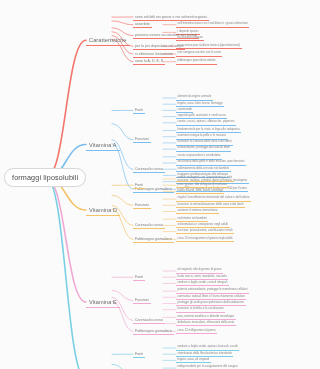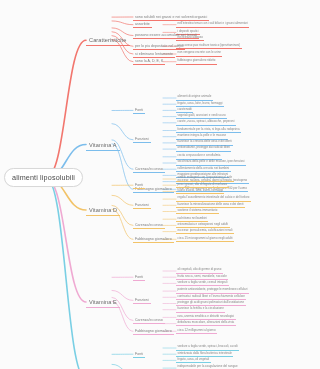--- a/index.html
+++ b/index.html
@@ -144,21 +144,21 @@
       <path d="M112,364.34999999999997 C122.5,364.34999999999997 122.5,374.29999999999995 133,374.29999999999995" fill="none" stroke="#79cfe4" stroke-width="0.7" stroke-linecap="round"></path>
       <path d="M163,388.19999999999993 C169.5,388.19999999999993 169.5,388.19999999999993 176,388.19999999999993" fill="none" stroke="#79cfe4" stroke-width="0.55" stroke-linecap="round"></path>
       <path d="M163,394.3999999999999 C169.5,394.3999999999999 169.5,394.3999999999999 176,394.3999999999999" fill="none" stroke="#79cfe4" stroke-width="0.55" stroke-linecap="round"></path>
       <path d="M163,400.5999999999999 C169.5,400.5999999999999 169.5,400.5999999999999 176,400.5999999999999" fill="none" stroke="#79cfe4" stroke-width="0.55" stroke-linecap="round"></path>
       <path d="M112,374.4 C122.5,374.4 122.5,394.3999999999999 133,394.3999999999999" fill="none" stroke="#79cfe4" stroke-width="0.7" stroke-linecap="round"></path>
       <path d="M163,408.2999999999999 C169.5,408.2999999999999 169.5,408.2999999999999 176,408.2999999999999" fill="none" stroke="#79cfe4" stroke-width="0.55" stroke-linecap="round"></path>
       <path d="M112,378.24999999999994 C122.5,378.24999999999994 122.5,408.2999999999999 133,408.2999999999999" fill="none" stroke="#79cfe4" stroke-width="0.7" stroke-linecap="round"></path>
       <path d="M46,178 C66,178 66,378.99999999999994 86,378.99999999999994" fill="none" stroke="#79cfe4" stroke-width="1.6" stroke-linecap="round"></path>
     </svg>
   <div id="nodes">
-      <div class="node root" style="left: 4px; top: 168px;"><span class="t">alimenti liposolubili</span></div>
+      <div class="node root" style="left: 4px; top: 168px;"><span class="t">formaggi liposolubili</span></div>
       <div class="node b2 c-red" style="left: 133px; top: 14px;"><span class="t">sono solubili nei grassi e nei solventi organici</span></div>
       <div class="node b3 c-red wrap" style="left: 176px; top: 21.7px; max-width: 132px;"><span class="t">nell'intestino tenue con i sali biliari e i grassi alimentari</span></div>
       <div class="node b2 c-red" style="left: 133px; top: 21.7px;"><span class="t">assorbite</span></div>
       <div class="node b3 c-red wrap" style="left: 176px; top: 29.4px; max-width: 132px;"><span class="t">i depositi epatici</span></div>
       <div class="node b3 c-red wrap" style="left: 176px; top: 35.6px; max-width: 132px;"><span class="t">nel tessuto adiposo</span></div>
       <div class="node b2 c-red" style="left: 133px; top: 32.5px;"><span class="t">possono essere accumulate nei tessuti</span></div>
       <div class="node b3 c-red wrap" style="left: 176px; top: 43.3px; max-width: 132px;"><span class="t">un eccesso puo risultare tossico (ipervitaminosi)</span></div>
       <div class="node b2 c-red" style="left: 133px; top: 43.3px;"><span class="t">per lo piu depositate nel corpo</span></div>
       <div class="node b3 c-red wrap" style="left: 176px; top: 51px; max-width: 132px;"><span class="t">non vengono escrete con le urine</span></div>
       <div class="node b2 c-red" style="left: 133px; top: 51px;"><span class="t">si eliminano lentamente</span></div>

